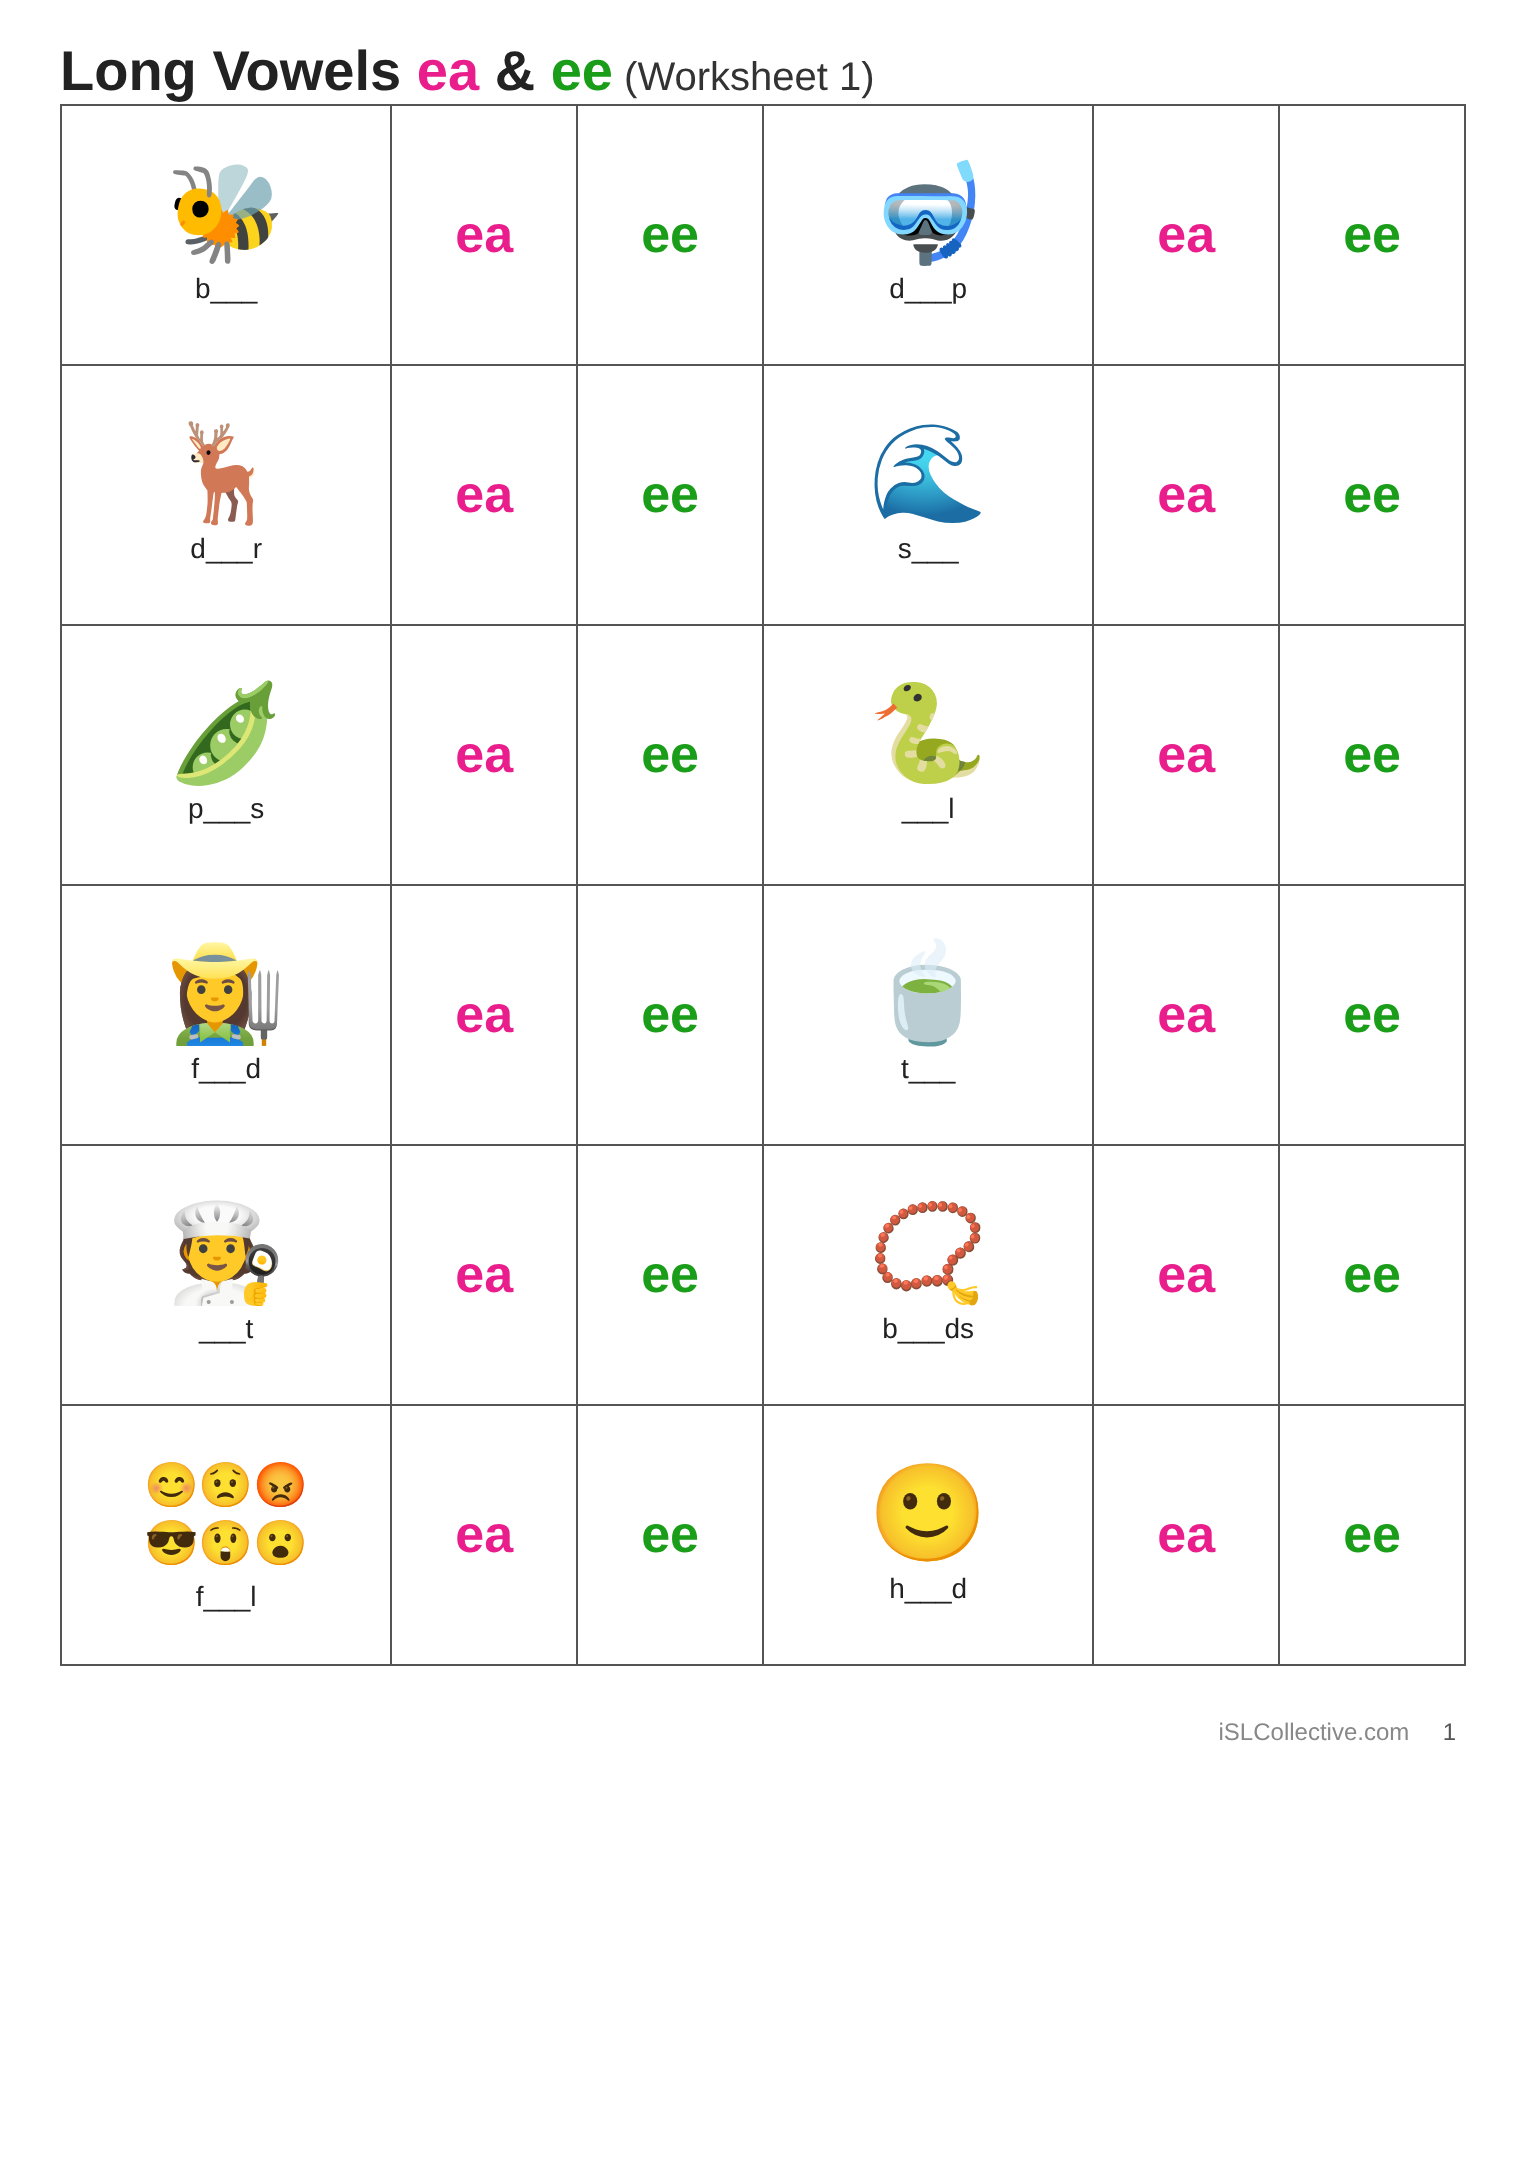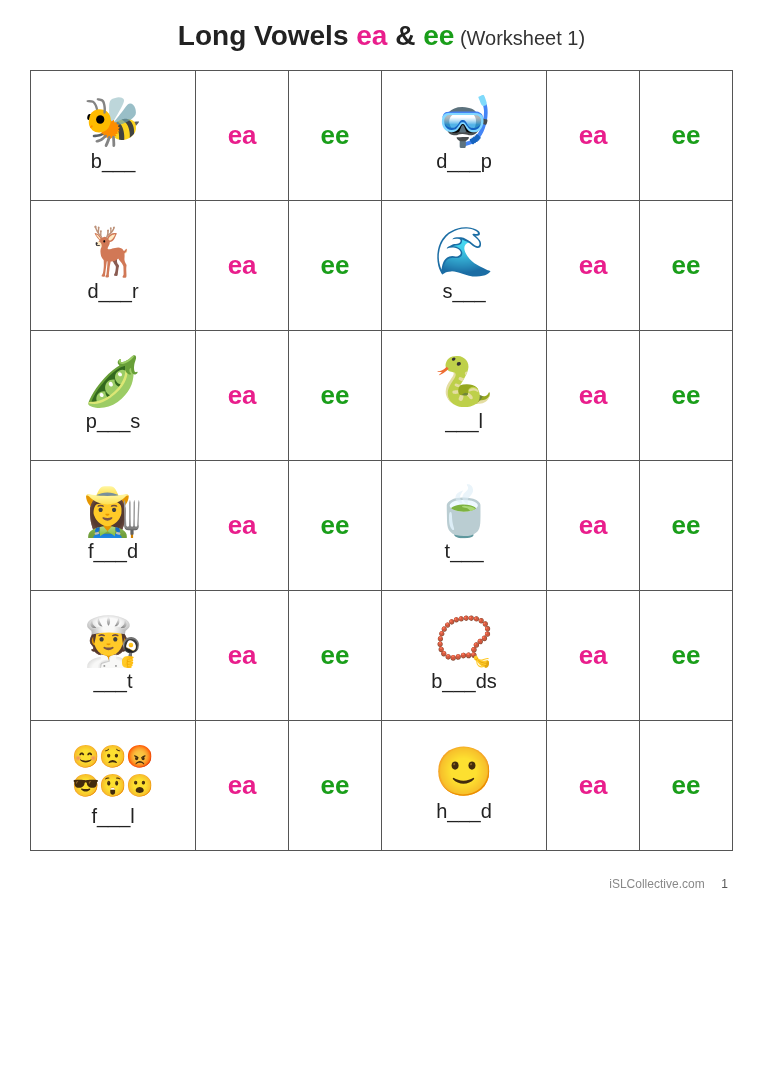--- a/index.html
+++ b/index.html
@@ -4,25 +4,24 @@
   <style>
     * { box-sizing: border-box; margin: 0; padding: 0; }
     body {
       background: white;
       font-family: Arial, sans-serif;
       width: 763px;
       min-height: 1079px;
       padding: 20px 30px;
     }
     h1 {
-      text-align: center;
+      text-align: left;
       font-size: 28px;
       font-weight: bold;
       color: #222;
-      margin-bottom: 18px;
     }
     h1 .ea { color: #e91e8c; }
     h1 .ee { color: #1a9e1a; }
     h1 .sub { font-size: 20px; font-weight: normal; color: #333; }
 
     .grid {
       border: 1.5px solid #555;
       border-collapse: collapse;
       width: 100%;
     }
@@ -42,21 +41,21 @@
       font-weight: bold;
       width: 90px;
     }
     .ee-label {
       color: #1a9e1a;
       font-size: 26px;
       font-weight: bold;
       width: 90px;
     }
     .word-label {
-      font-size: 20px;
+      font-size: 14px;
       color: #222;
       margin-top: 4px;
       text-align: right;
     }
     .emoji-row {
       font-size: 22px;
       line-height: 1.3;
     }
     
     .illustration {

